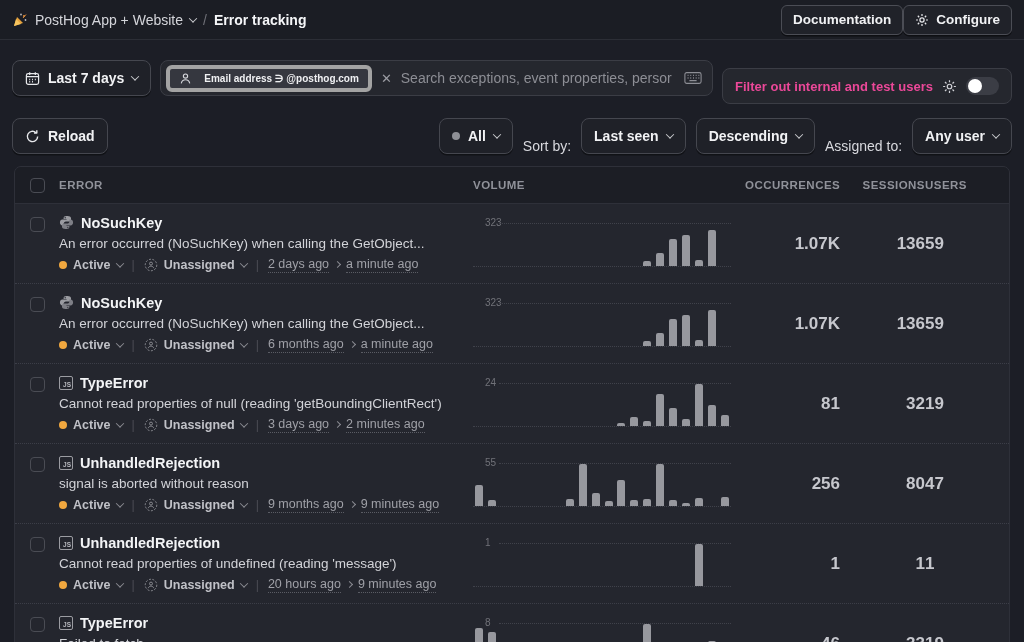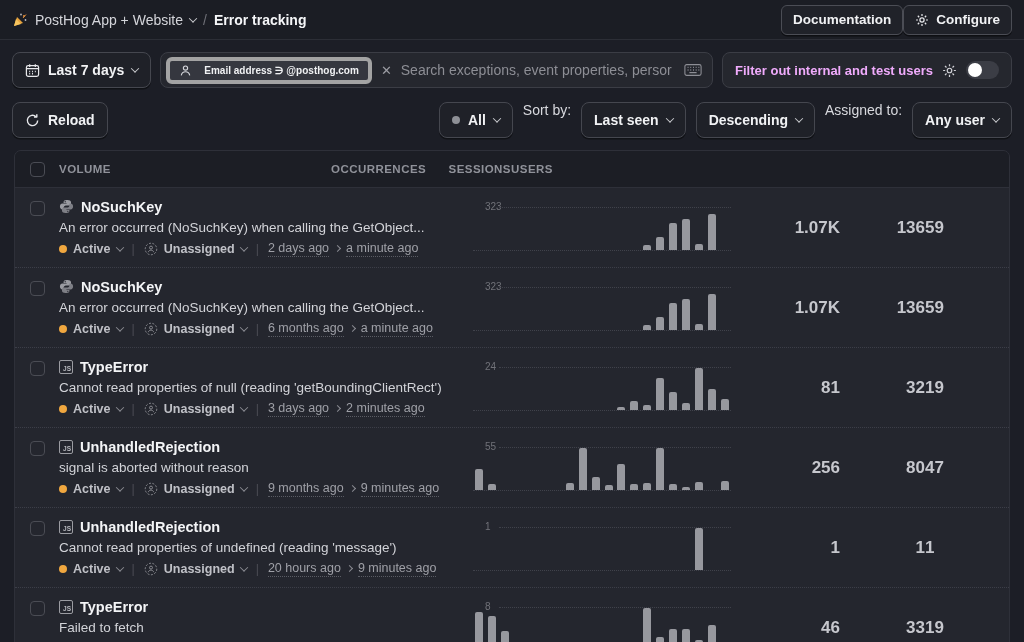--- a/index.html
+++ b/index.html
@@ -35,27 +35,27 @@
                border:1px solid #3b3d45; border-radius:8px; padding:0 10px 0 5px; gap:7px; min-width:0; }
   .filter-chip { display:inline-flex; align-items:center; gap:12px; height:27px; padding:0 9px;
                  background:#35373f; border:4px solid #a3a3a3; border-radius:6px;
                  font-size:10px; font-weight:600; color:#f0f1f3; cursor:pointer; white-space:nowrap; }
   .chip-x { color:#9b9ca3; font-size:13px; cursor:pointer; padding:0 2px; }
   .search-input { flex:1; min-width:0; background:transparent; border:none; outline:none;
                   color:#e7e8ec; font-size:14px; font-family:"Liberation Sans",sans-serif; }
   .search-input::placeholder { color:#8d8e95; }
   .internal-filter { display:flex; align-items:center; gap:9px; height:36px; padding:0 12px;
                      background:#25272e; border:1px solid #3b3d45; border-radius:8px;
-                     font-size:13px; font-weight:700; color:#f0abfc; white-space:nowrap; }
+                     font-size:13px; font-weight:700; color:#ec4899; white-space:nowrap;margin-top:16px; }
   .toggle { position:relative; width:33px; height:18px; background:#3b3d45; border-radius:9px; cursor:pointer; }
   .toggle .knob { position:absolute; top:2px; left:2px; width:14px; height:14px; border-radius:50%; background:#ffffff; }
 
   
   .toolbar-row { display:flex; align-items:center; justify-content:space-between; padding:8px 12px 10px 12px; }
-  .toolbar-right { display:flex; align-items:flex-start; gap:10px; }
+  .toolbar-right { display:flex; align-items:flex-end; gap:10px; }
   .toolbar-label { font-size:14px; color:#d8d9de; }
   .status-dot-gray { width:8px; height:8px; border-radius:50%; background:#8e9096; display:inline-block; }
 
   
   .err-table { margin:2px 14px 0 14px; border:1px solid #2e3039; border-radius:7px; overflow:hidden; background:#24262e; }
   .thead { display:flex; align-items:center; height:37px; background:#1c1e25;
            border-bottom:1px solid #2e3039; font-size:11.5px; font-weight:700; letter-spacing:.04em; color:#90929a; }
   .cell-check { width:44px; display:flex; justify-content:center; flex:none; }
   .checkbox { width:15px; height:15px; border:1.5px solid #4a4c54; border-radius:4px; background:transparent; cursor:pointer; display:inline-block; }
   .col-error { flex:1; min-width:0; }
@@ -213,20 +213,21 @@
         <span class="chev chev-d icon-muted"></span>
       </button>
     </div>
   </div>
 
   <div class="err-table">
     <div class="thead">
       <div class="cell-check">
           <span class="checkbox"></span>
         </div>
+      <div class="col-error">ERROR</div>
       <div class="col-volume">VOLUME</div>
       <div class="col-occ">OCCURRENCES</div>
       <div class="col-ses">SESSIONS</div>
       <div class="col-usr">USERS</div>
     </div>
     <div id="table-body">
   <div class="trow">
     <div class="cell-check">
             <span class="checkbox"></span>
           </div>

